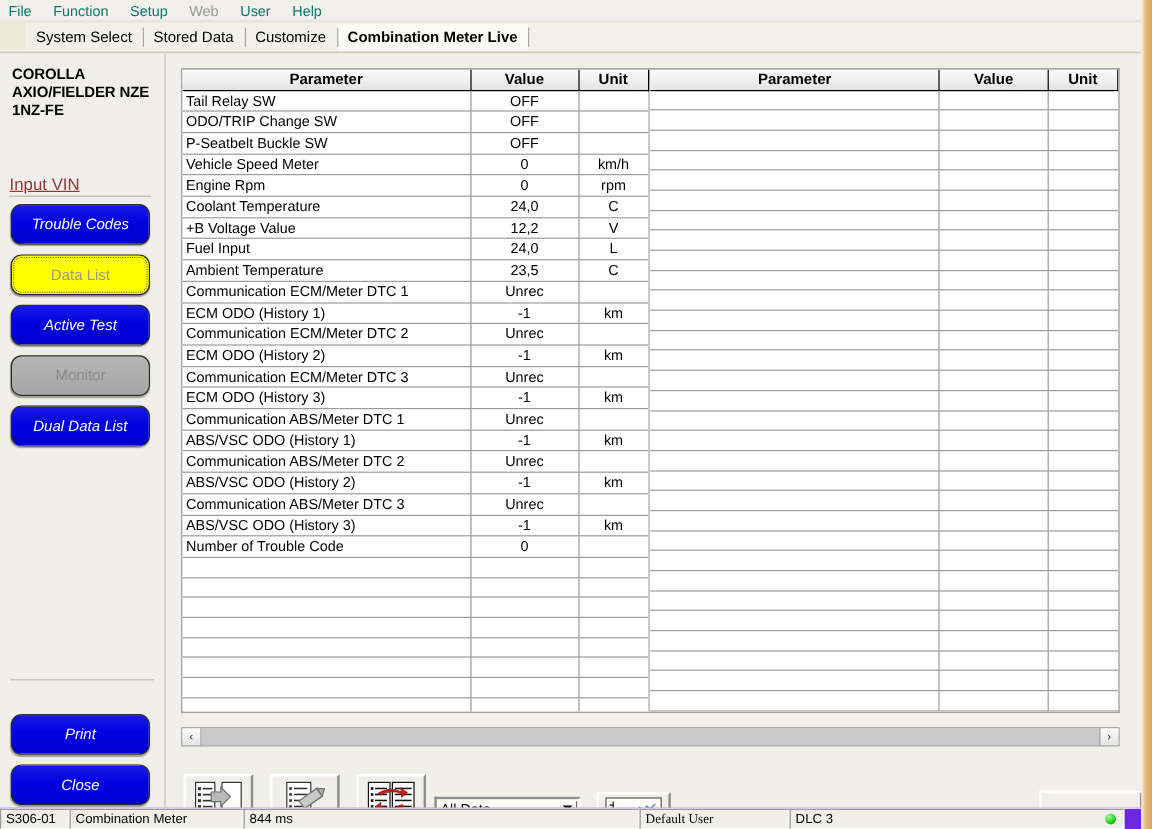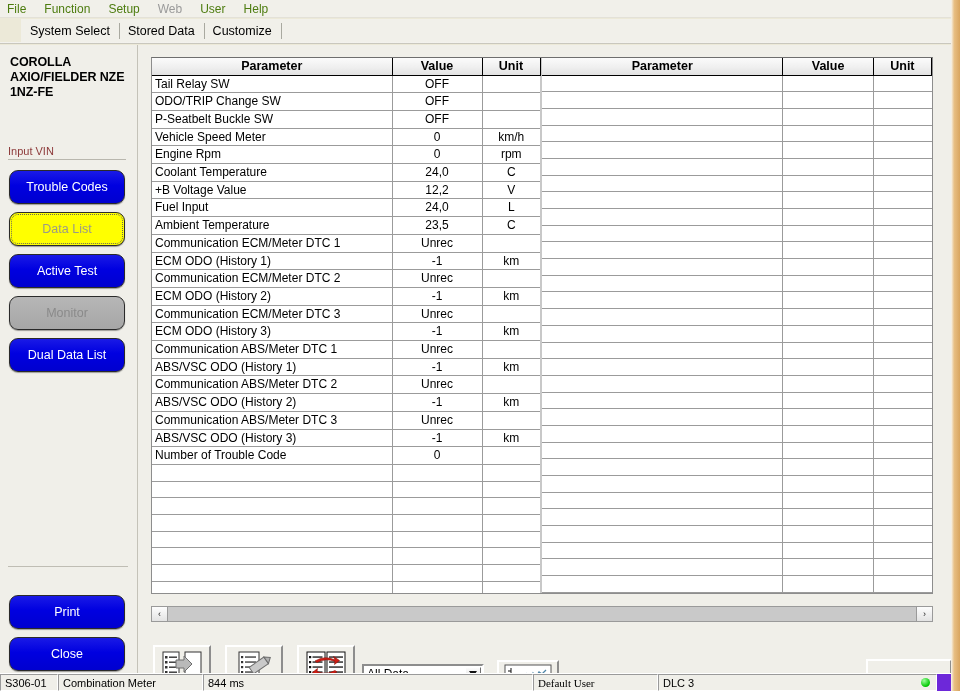--- a/index.html
+++ b/index.html
@@ -23,21 +23,21 @@
 
   
   .menubar {
     position: absolute; top: 0; left: 0; width: 951px; height: 18px;
     background: #f1f0ea;
     display: flex; align-items: center;
     padding-left: 7px;
     border-bottom: 1px solid #e3e1d8;
   }
   .menu-item {
-    font-size: 12px; color: #4d7c0f;
+    font-size: 12px; color: #0f766e;
     padding: 0 9px 0 0; margin-right: 9px;
     line-height: 18px; white-space: nowrap;
     cursor: default;
   }
   .menu-item.disabled { color: #9a9a9a; }
 
   
   .tabbar {
     position: absolute; top: 19px; left: 0; width: 951px; height: 23px;
     background: #f1f0ea;
@@ -82,39 +82,41 @@
     border-right: 1px solid #c4c2b8;
     padding: 8px 8px 0 8px;
   }
   .vehicle-title {
     font-size: 12.5px; font-weight: bold; color: #000;
     line-height: 15px; letter-spacing: -0.1px;
     margin: 2px 0 0 2px;
   }
   .vin-block { position: absolute; top: 100px; left: 8px; width: 120px; }
   .vin-label {
-    font-size: 11px; color: #8d3a3a;
+    font-size: 14px; color: #8d3a3a;
     padding-bottom: 2px;
+    text-decoration: underline;
   }
   .vin-underline { height: 1px; background: #b9b7ae; width: 118px; }
 
   .btn-stack { position: absolute; top: 125px; left: 9px; width: 118px; }
   .pill {
     width: 116px; height: 34px;
     border-radius: 9px;
     margin-bottom: 8px;
     display: flex; align-items: center; justify-content: center;
     font-size: 12.5px;
     border: 1px solid #2a2a2a;
     box-shadow: 0 1px 1px rgba(0,0,0,.35);
     cursor: default; user-select: none;
   }
   .pill.blue {
     background: linear-gradient(to bottom,#1a1ae6 0%, #0000e0 45%, #0000cf 100%);
     color: #ffffff;
+    font-style: italic;
   }
   .pill.yellow {
     background: #ffff00; color: #9a9a88;
     outline: 1px dotted #6b6b55; outline-offset: -3px;
   }
   .pill.gray {
     background: linear-gradient(to bottom,#b6b6b6,#a6a6a6);
     color: #8a8a8a;
   }
   .side-divider {
@@ -286,20 +288,21 @@
     <div class="menu-item">Setup</div>
     <div class="menu-item disabled">Web</div>
     <div class="menu-item">User</div>
     <div class="menu-item">Help</div>
   </div>
 
   <div class="tabbar">
     <div class="tab">System Select</div>
     <div class="tab">Stored Data</div>
     <div class="tab">Customize</div>
+    <div class="tab active">Combination Meter Live</div>
     <div class="tab-trailing"></div>
   </div>
   <div class="tabbar-underline"></div>
 
   <div class="content">
 
     <div class="sidebar">
       <div class="vehicle-title">COROLLA AXIO/FIELDER NZE 1NZ-FE</div>
 
       <div class="vin-block">

